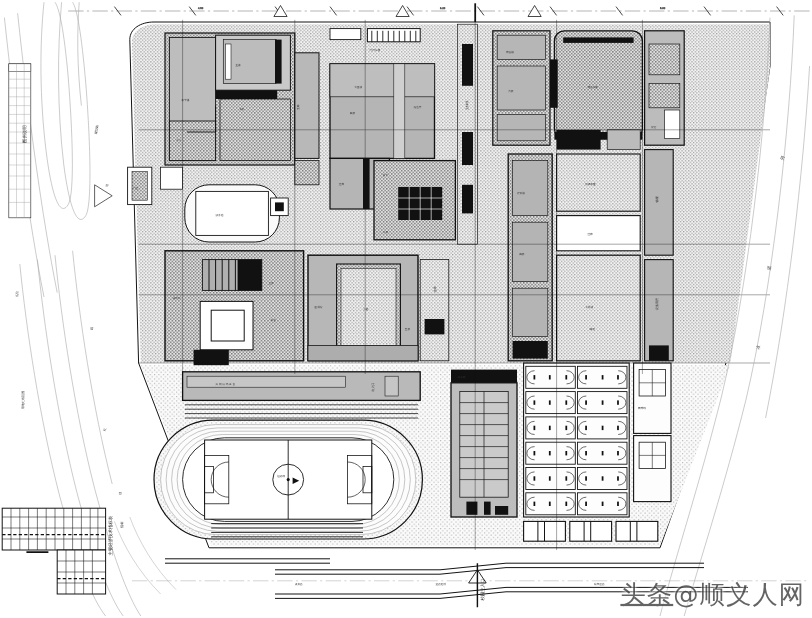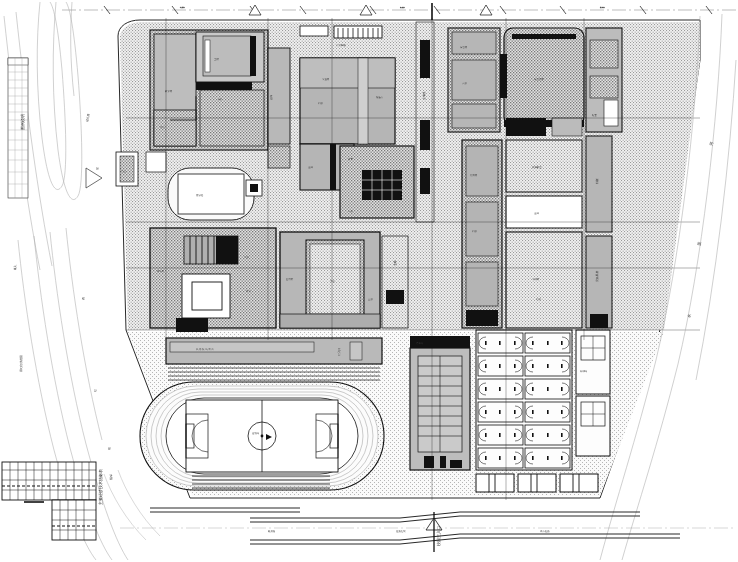--- a/index.html
+++ b/index.html
@@ -573,14 +573,17 @@
       <line x1="52" y1="526" x2="96" y2="526"></line>
     </g>
     <line x1="24" y1="502" x2="44" y2="502" stroke="#111" stroke-width="1.6"></line>
     <text class="vtiny" x="102" y="505" transform="rotate(-90 102 505)" style="font-size:4px;fill:#111">主要经济技术指标表</text>
     <text class="vtiny" x="112" y="480" transform="rotate(-90 112 480)" style="font-size:3px">指标</text>
   </g>
 
   </g>
 </svg>
 
-
+<div class="wm">
+  <u>头条</u><span>@</span><span>顺义人网</span>
 </div>
 
+</div>
+
 </body></html>

